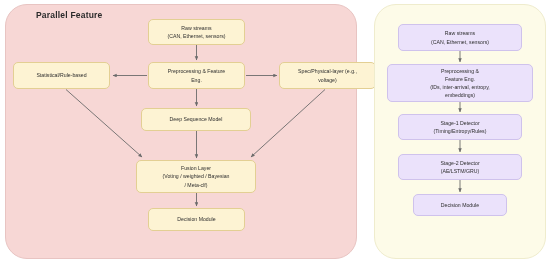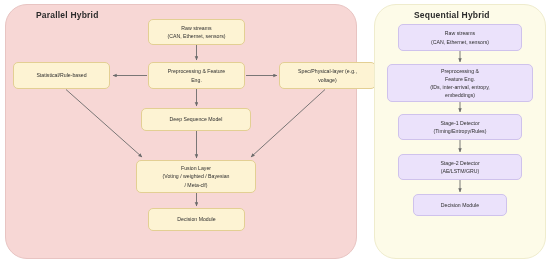--- a/index.html
+++ b/index.html
@@ -67,21 +67,21 @@
   svg.links{position:absolute;left:0;top:0;width:550px;height:263px;pointer-events:none;}
   .ln{stroke:#6b6b6b;stroke-width:.9px;fill:none;}
   .ar{fill:#6b6b6b;}
 </style>
 </head>
 <body>
 
 <div class="canvas">
 
   <div class="panel" id="panel-parallel"></div>
-  <div class="panel-title" id="title-parallel">Parallel Hybrid</div>
+  <div class="panel-title" id="title-parallel">Parallel Feature</div>
 
   <div class="node node-p" id="p-raw">
     <span>Raw streams
 (CAN, Ethernet, sensors)</span>
   </div>
   <div class="node node-p" id="p-prep">
     <span>Preprocessing &amp; Feature
 Eng.</span>
   </div>
   <div class="node node-p" id="p-stat">
@@ -97,21 +97,20 @@
   <div class="node node-p" id="p-fusion">
     <span>Fusion Layer
 (Voting / weighted / Bayesian
 / Meta-clf)</span>
   </div>
   <div class="node node-p" id="p-decision">
     <span>Decision Module</span>
   </div>
 
   <div class="panel" id="panel-sequential"></div>
-  <div class="panel-title" id="title-sequential">Sequential Hybrid</div>
 
   <div class="node node-s" id="s-raw">
     <span>Raw streams
 (CAN, Ethernet, sensors)</span>
   </div>
   <div class="node node-s" id="s-prep">
     <span>Preprocessing &amp;
 Feature Eng.
 (IDs, inter-arrival, entropy,
 embeddings)</span>

